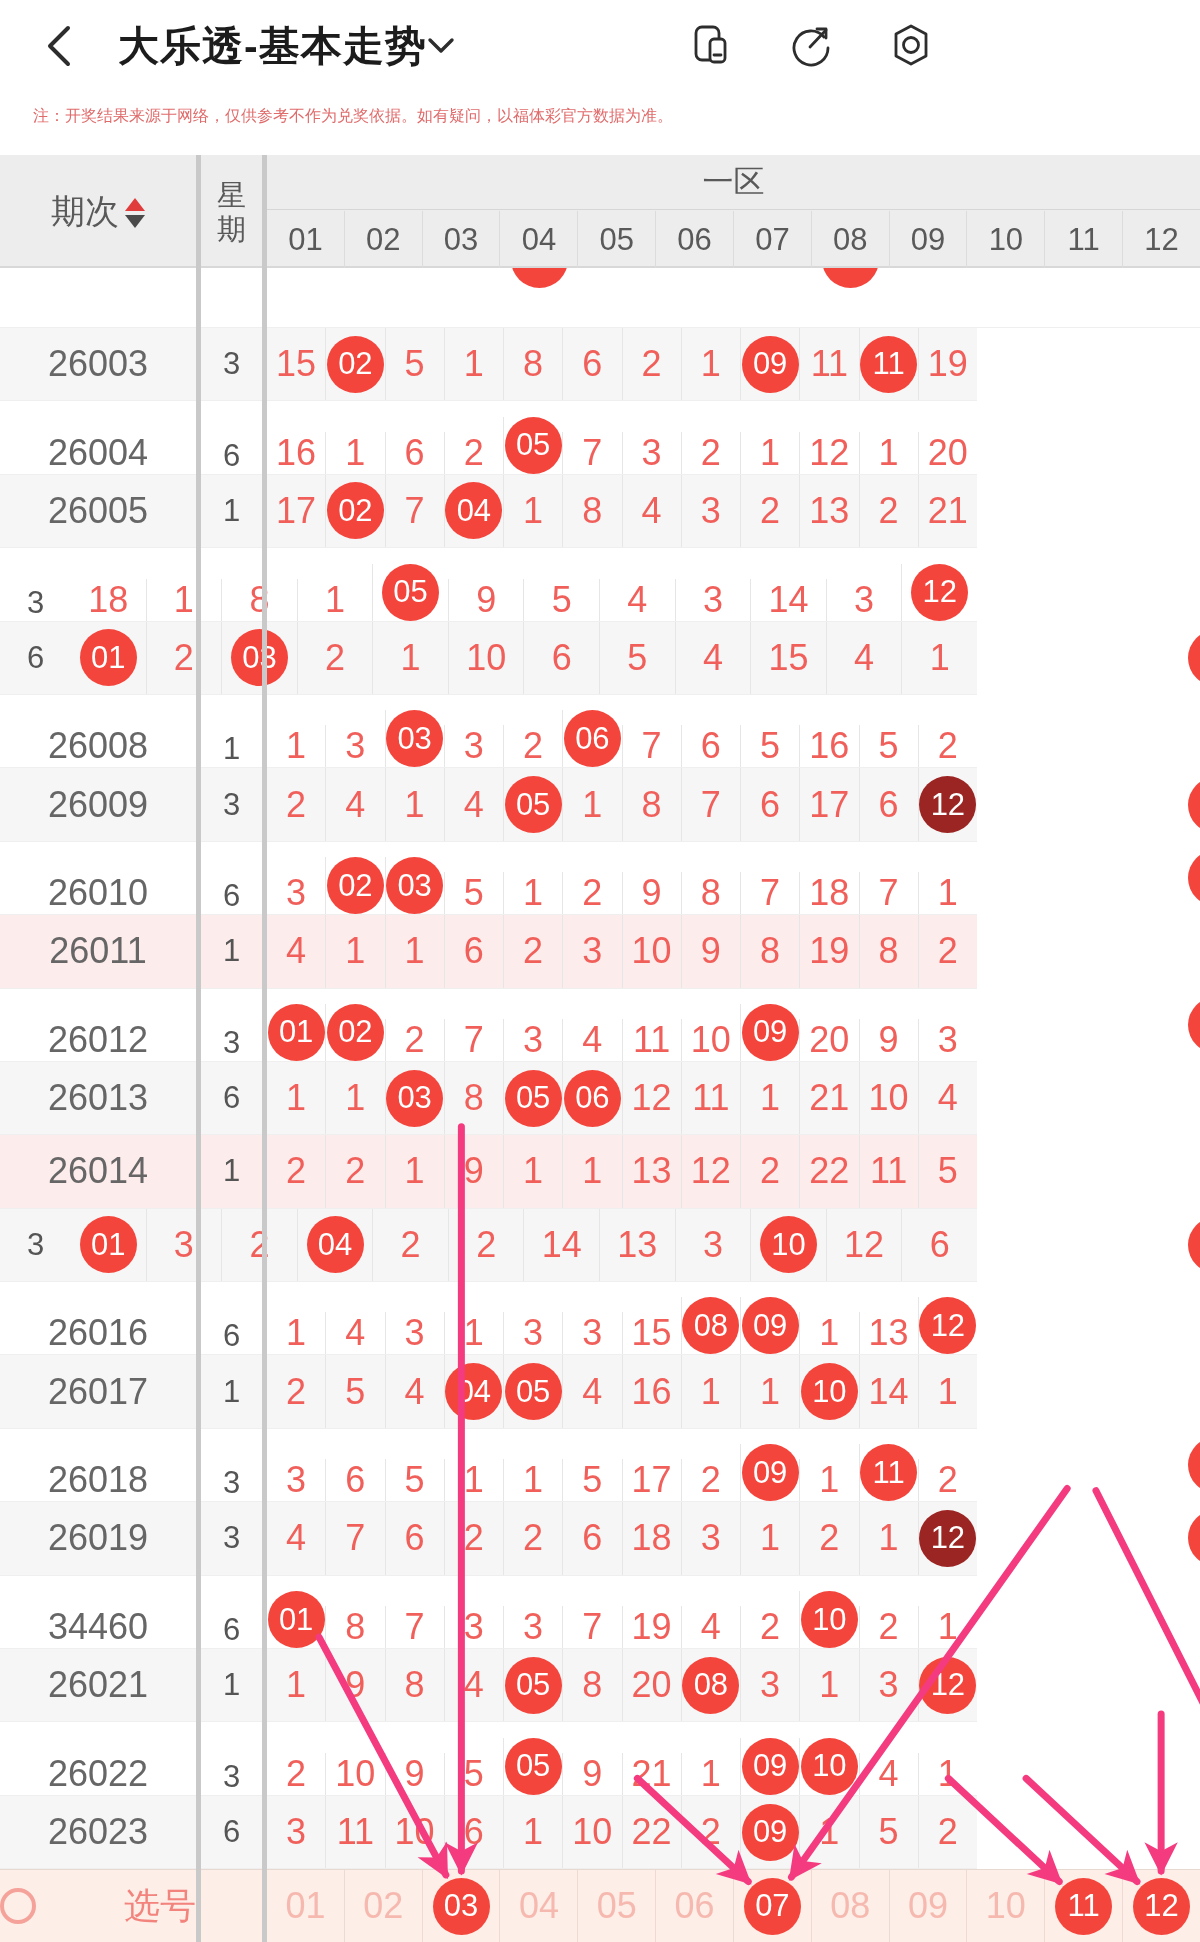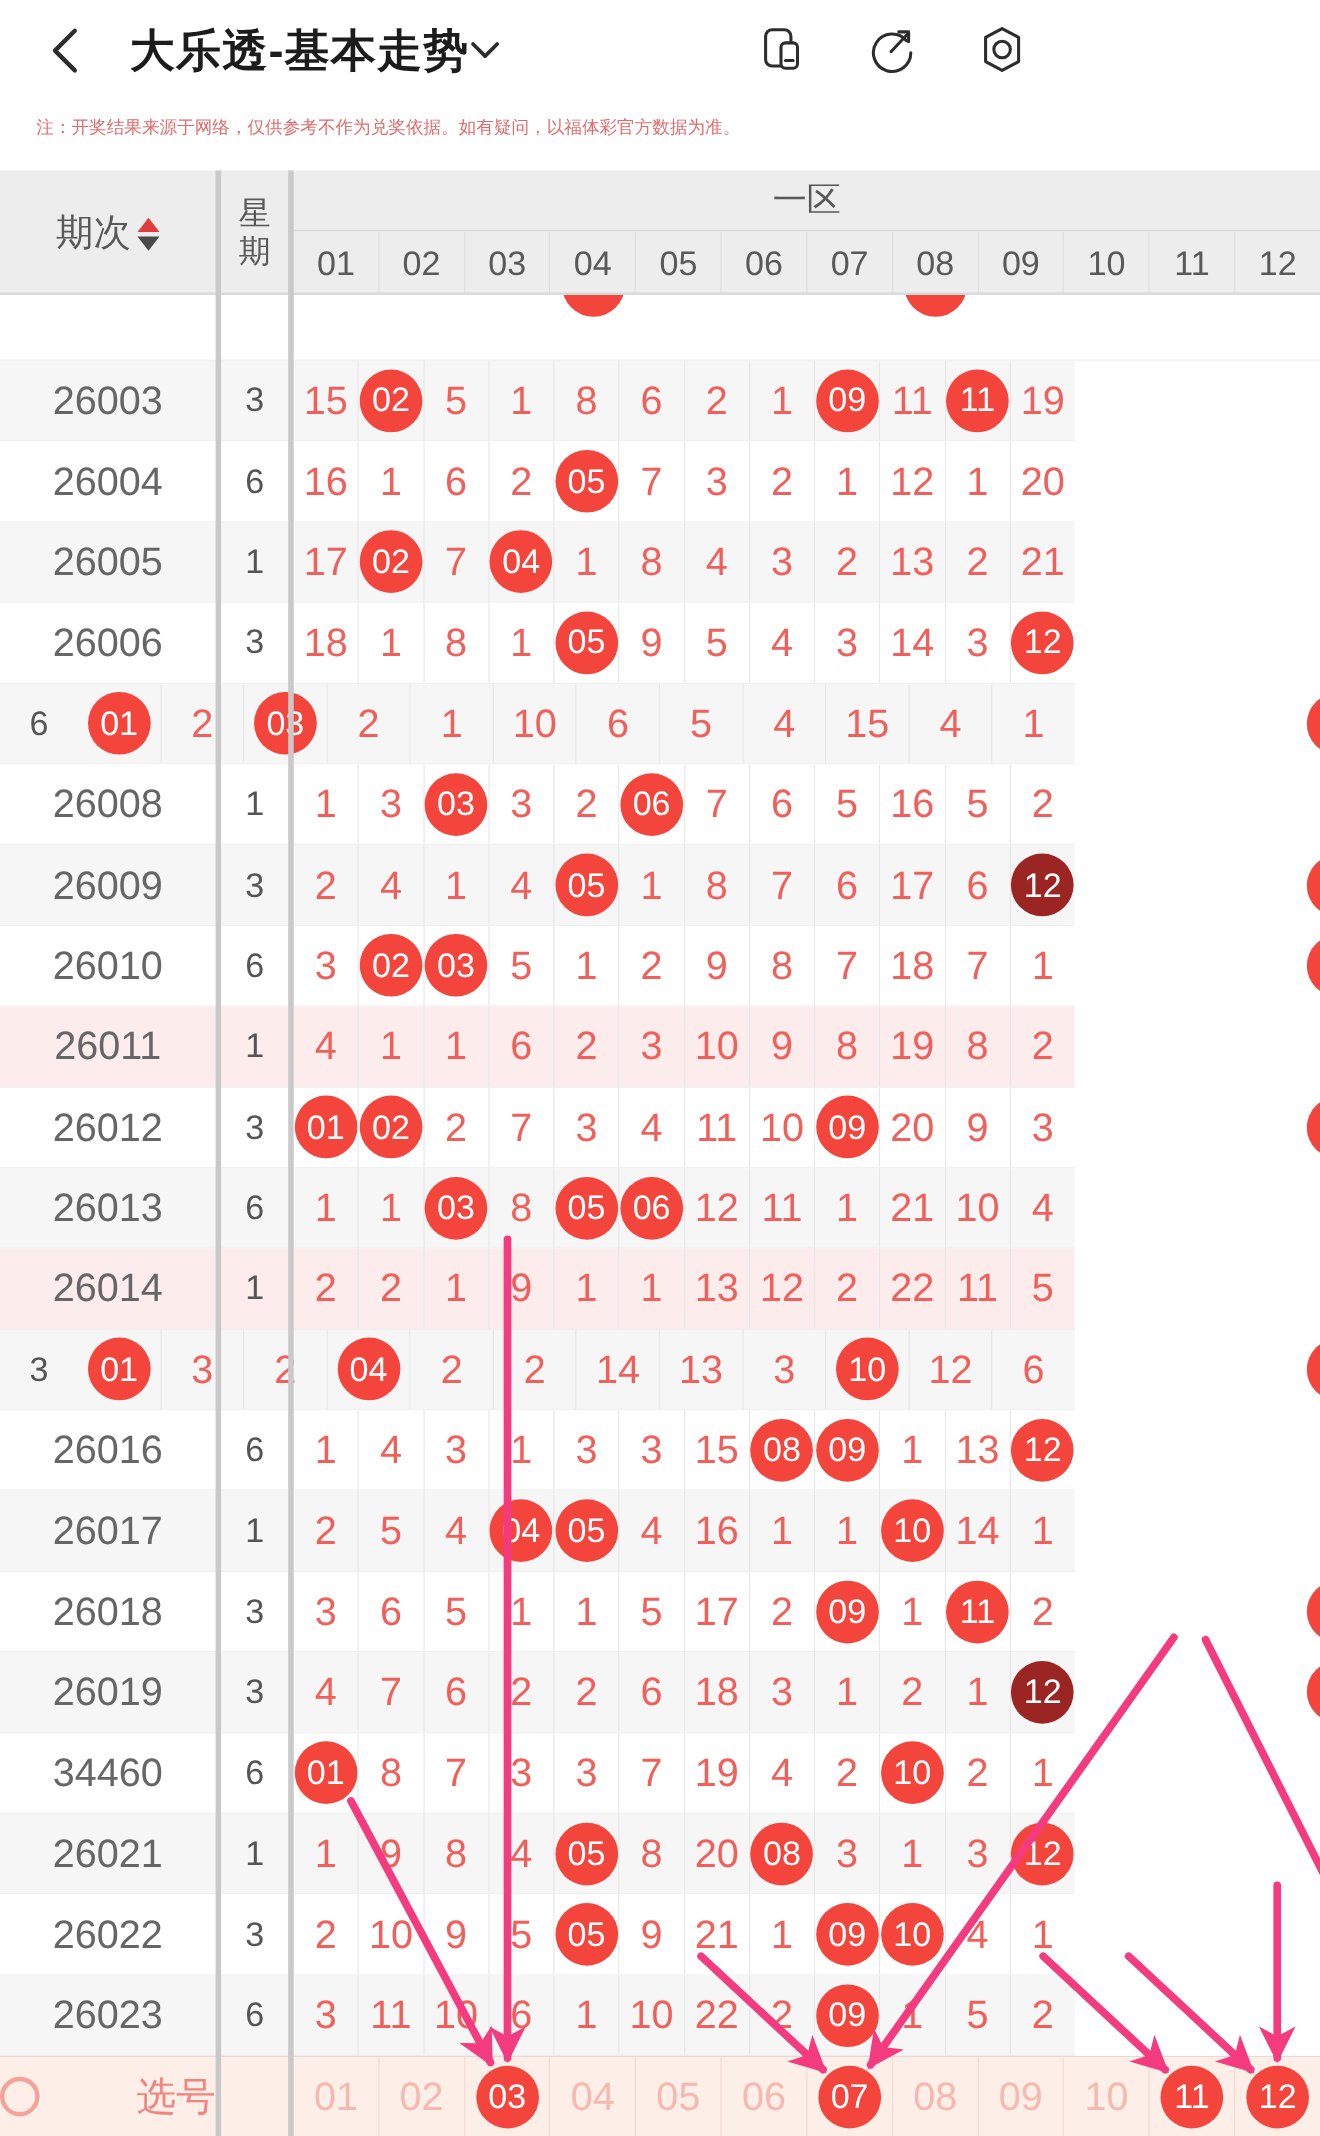--- a/index.html
+++ b/index.html
@@ -36,21 +36,21 @@
   .th-num + .th-num{border-left:1px solid #dcdcdc;}
   
   .vbar{position:absolute;top:155px;width:5px;height:1787px;background:#c9c9c9;z-index:6;}
   
   .tbody{position:absolute;left:0;top:268px;width:1200px;}
   .partial-row{position:relative;width:1200px;height:60px;overflow:hidden;background:#fff;
                border-bottom:1px solid #efefef;box-sizing:border-box;}
   .row{position:relative;display:flex;width:977px;height:73.4px;border-bottom:1px solid #efefef;
        box-sizing:border-box;}
   .row.gray{background:#f6f6f6;}
-  .row.white{background:#ffffff;}
+  .row.white{background:#ffffff;align-items:flex-end;}
   .row.pink{background:#fdecec;}
   .c-period{width:196px;display:flex;align-items:center;justify-content:center;
             font-size:36px;color:#666;}
   .c-week{width:71px;display:flex;align-items:center;justify-content:center;font-size:31px;color:#555;}
   .c-num{flex:1;display:flex;align-items:center;justify-content:center;font-size:36px;color:#f15f5a;}
   .c-num + .c-num{border-left:1px solid #e6e6e6;}
   .ball{width:57px;height:57px;border-radius:50%;background:#f4453d;color:#fff;font-size:31px;
         display:flex;align-items:center;justify-content:center;}
   .ball.dark{background:#9b2523;}
   .edge-ball{position:absolute;left:1188px;top:50%;transform:translateY(-50%);width:56px;height:56px;
@@ -194,21 +194,20 @@
       <div class="c-num">1</div>
       <div class="c-num">8</div>
       <div class="c-num">4</div>
       <div class="c-num">3</div>
       <div class="c-num">2</div>
       <div class="c-num">13</div>
       <div class="c-num">2</div>
       <div class="c-num">21</div>
     </div>
     <div class="row white">
-      <div class="c-period">26006</div>
       <div class="c-week">3</div>
       <div class="c-num">18</div>
       <div class="c-num">1</div>
       <div class="c-num">8</div>
       <div class="c-num">1</div>
       <div class="c-num">
         <span class="ball">05</span>
       </div>
       <div class="c-num">9</div>
       <div class="c-num">5</div>

